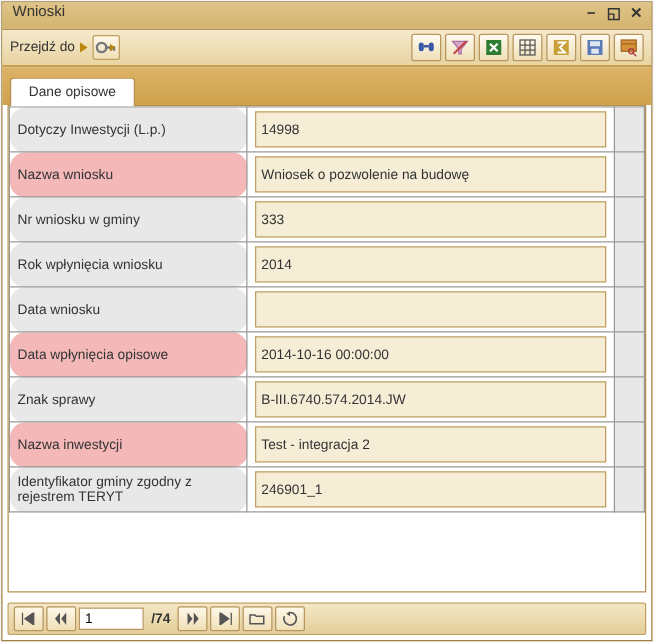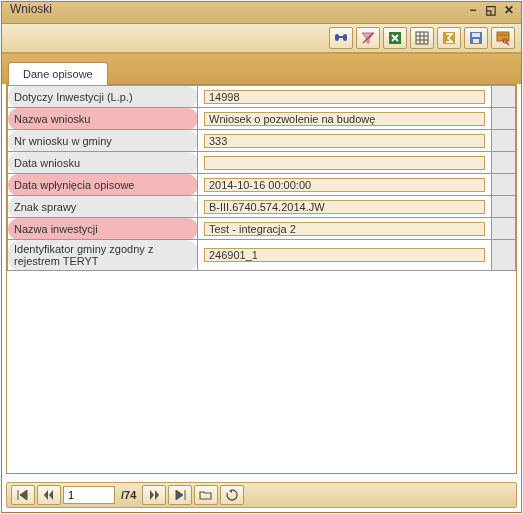--- a/index.html
+++ b/index.html
@@ -126,21 +126,21 @@
   .value-cell { background: #fff; }
   .end-cell { width: 24px; background: #e8e8e8; }
   .value-input {
     width: 100%;
     border: 1px solid #c0a060;
     background: #f6edd6;
     padding: 2px 4px;
     font-size: 11px;
     color: #333;
     font-family: inherit;
-    height: 14px;
+    height: 29px;
   }
   .footer {
     position: absolute;
     bottom: 4px; left: 4px; right: 4px;
     height: 26px;
     background: linear-gradient(#f4e7c6, #e4ce9a);
     border: 1px solid #c0a060;
     display: flex;
     align-items: center;
     padding: 0 4px;
@@ -172,20 +172,31 @@
 <div class="window">
 
   <div class="titlebar">
     <span class="title">Wnioski</span>
     <span class="win-btn">−</span>
     <span class="win-btn">◱</span>
     <span class="win-btn">✕</span>
   </div>
 
   <div class="toolbar">
+    <div class="nav-group">
+      <span class="nav-label">Przejdź do</span>
+      <span class="arrow-right"></span>
+      <span class="key-icon">
+        <svg viewBox="0 0 16 16">
+          <circle cx="5" cy="8" r="3" fill="none" stroke="#777" stroke-width="1.5"></circle>
+          <path d="M8 8 L13 8 L13 10 M11 8 L11 10" stroke="#777" stroke-width="1.5" fill="none"></path>
+        </svg>
+        <span class="arrow-s"></span>
+      </span>
+    </div>
     <div class="toolbar-spacer"></div>
     <span class="tool-btn">
       <svg viewBox="0 0 16 16">
         <rect x="2" y="4" width="4" height="7" rx="2" fill="#3a5aa8"></rect>
         <rect x="10" y="4" width="4" height="7" rx="2" fill="#3a5aa8"></rect>
         <rect x="6" y="6" width="4" height="2" fill="#3a5aa8"></rect>
       </svg>
     </span>
     <span class="tool-btn">
       <svg viewBox="0 0 16 16">
@@ -247,20 +258,25 @@
             <td class="label-cell pink">Nazwa wniosku</td>
             <td class="value-cell"><input class="value-input" value="Wniosek o pozwolenie na budowę" style=""></td>
             <td class="end-cell"></td>
           </tr>
           <tr>
             <td class="label-cell">Nr wniosku w gminy</td>
             <td class="value-cell"><input class="value-input" value="333" style=""></td>
             <td class="end-cell"></td>
           </tr>
           <tr>
+            <td class="label-cell">Rok wpłynięcia wniosku</td>
+            <td class="value-cell"><input class="value-input" value="2014" style=""></td>
+            <td class="end-cell"></td>
+          </tr>
+          <tr>
             <td class="label-cell">Data wniosku</td>
             <td class="value-cell"><input class="value-input" value="" style=""></td>
             <td class="end-cell"></td>
           </tr>
           <tr>
             <td class="label-cell pink">Data wpłynięcia opisowe</td>
             <td class="value-cell"><input class="value-input" value="2014-10-16 00:00:00" style=""></td>
             <td class="end-cell"></td>
           </tr>
           <tr>

